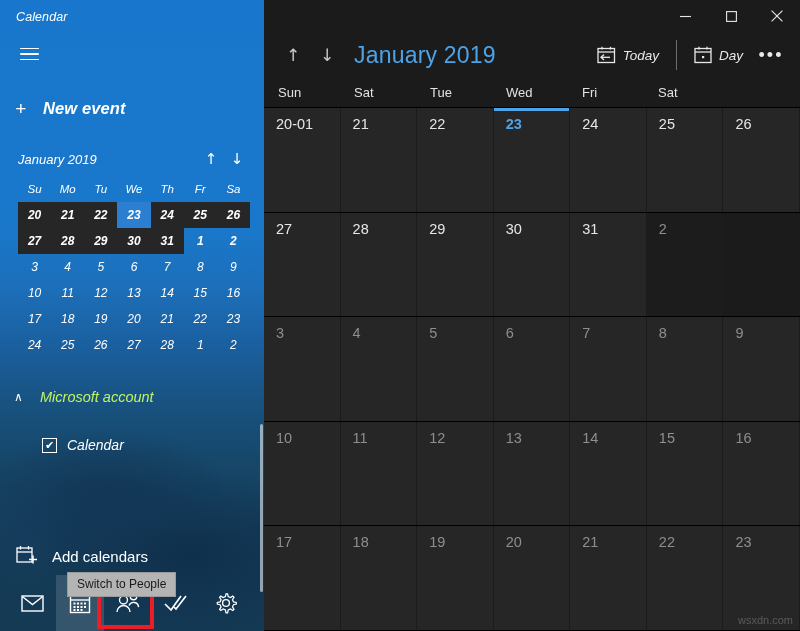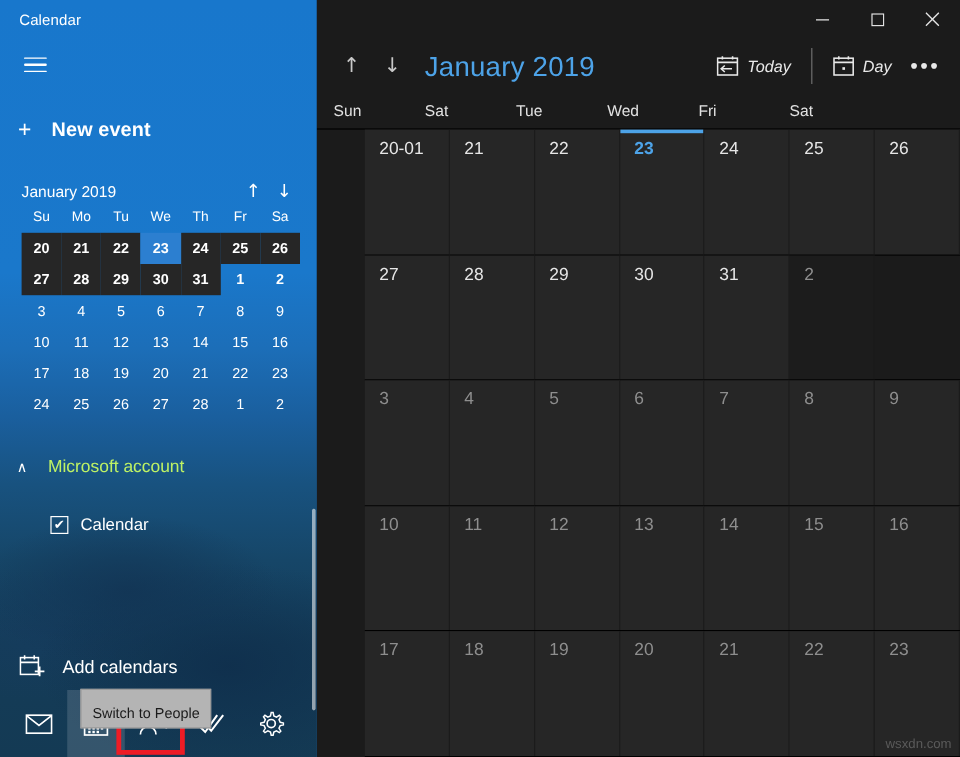--- a/index.html
+++ b/index.html
@@ -39,21 +39,21 @@
         #18527f 64%,
         #164668 74%,
         #143c58 85%,
         #143a54 100%);
     pointer-events: none;
   }
   #sidebar-content {
     position: relative;
     width: 100%; height: 100%;
     z-index: 2;
-    display: flex; flex-direction: column;
+    display: flex; flex-direction: column; font-style: italic;
   }
   #app-title {
     font-size: 12.5px;
     color: #ffffff;
     padding: 10px 0 0 16px;
     letter-spacing: .1px;
     height: 32px;
   }
   #hamburger-btn {
     width: 46px; height: 44px;
@@ -90,20 +90,21 @@
     font-size: 13px; color: #fff; flex: 1;
   }
   .mini-nav {
     width: 26px; height: 24px;
     display: flex; align-items: center; justify-content: center;
     color: #fff; font-size: 15px; cursor: pointer;
     font-family: "DejaVu Sans", sans-serif;
   }
   #mini-dows {
     display: grid; grid-template-columns: repeat(7, 1fr);
+    margin-top: 8px;
   }
   #mini-dows span {
     text-align: center; font-size: 11.5px; color: #ffffff; line-height: 18px;
   }
   #mini-grid {
     display: grid; grid-template-columns: repeat(7, 1fr);
     margin-top: 4px; position: relative;
   }
   .mini-day {
     text-align: center; font-size: 12px; color: #ffffff;
@@ -162,25 +163,25 @@
     display: flex; align-items: center; padding-left: 16px;
     cursor: pointer; z-index: 3;
   }
   #add-cal-icon {
     width: 30px; height: 22px; position: relative; margin-right: 6px;
   }
   #add-cal-label { font-size: 15px; color: #fff; }
 
   
   #switch-tooltip {
-    position: absolute; left: 67px; bottom: 24px;
+    position: absolute; left: 67px; bottom: 34px;
     background: #b4b4b4;
     color: #1a1a1a;
     font-size: 12px;
-    padding: 12px 9px 5px 9px;
+    padding: 4px 9px 5px 9px;
     z-index: 20;
     border: 1px solid #9a9a9a;
     white-space: nowrap;
     text-align: center;
   }
 
   
   #app-bar {
     position: absolute; left: 0; bottom: 0;
     width: 264px; height: 56px;
@@ -261,21 +262,20 @@
   .dow {
     font-size: 13px; color: #e2e2e2;
     display: flex; align-items: center;
     padding-left: 12px;
   }
 
   #month-grid {
     flex: 1;
     display: grid;
     grid-template-rows: repeat(5, 1fr);
-    margin-left: 40px;
   }
   .week-row {
     display: grid; grid-template-columns: repeat(7, 1fr);
     border-bottom: 1px solid #000;
     position: relative;
   }
   .day-cell {
     position: relative;
     background: #262626;
     border-right: 1px solid #1b1b1b;

